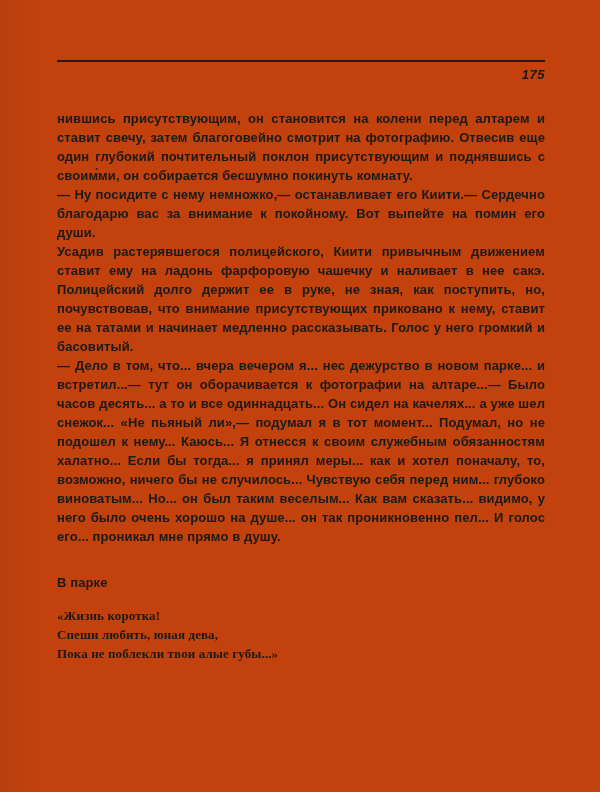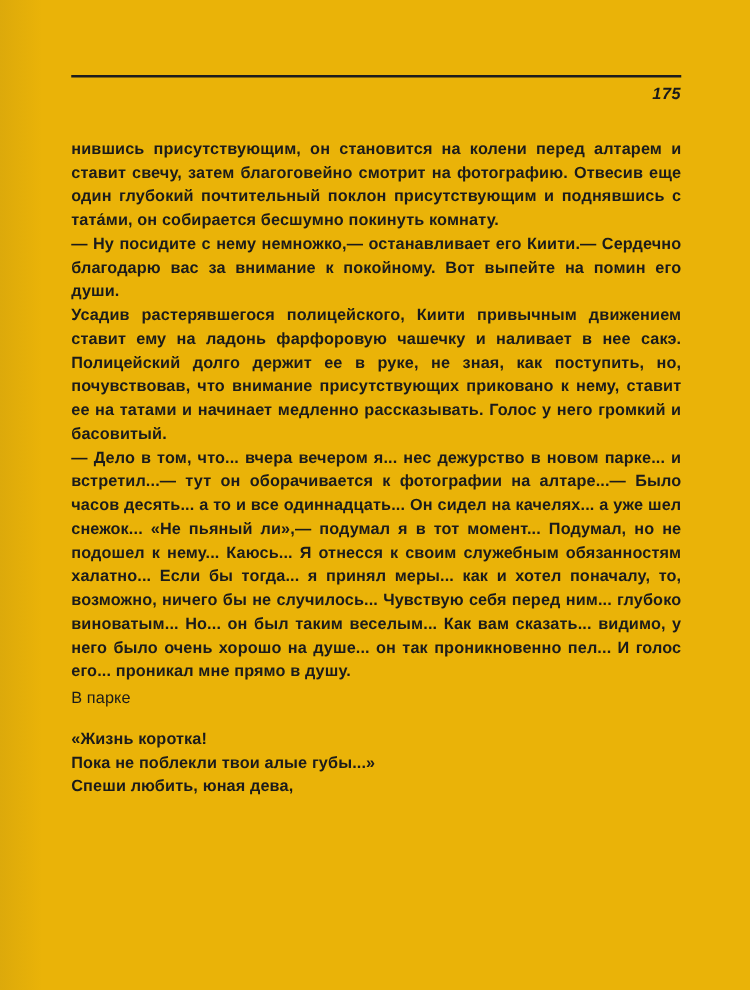--- a/index.html
+++ b/index.html
@@ -8,21 +8,21 @@
     margin: 0;
     padding: 0;
     width: 600px;
     height: 792px;
     background: #f9f8f4;
   }
   .page {
     position: relative;
     width: 600px;
     height: 792px;
-    background: #eab308;
+    background: #c2410c;
     overflow: hidden;
     font-family: "Liberation Sans", "DejaVu Sans", sans-serif;
     color: #1b1b1b;
   }
   
   .page::before {
     content: "";
     position: absolute;
     left: 0; top: 0; bottom: 0;
     width: 34px;
@@ -49,57 +49,58 @@
     font-size: 13px;
     line-height: 19px;
     font-weight: 700;
     letter-spacing: 0.1px;
   }
   .para {
     margin: 0;
     text-align: justify;
   }
   .heading {
-    margin: 2px 0 0 0;
+    margin: 27px 0 0 0;
     font-size: 13px;
     line-height: 19px;
-    font-weight: 400;
+    font-weight: 700;
   }
   .verse {
     margin-top: 14px;
+    font-family: Liberation Serif, serif;
   }
   .verse-line {
     margin: 0;
     text-align: left;
   }
 </style>
 </head>
 <body>
 
 <div class="page">
 
   <header class="page-header">
     <div class="rule"></div>
     <div class="page-number">175</div>
   </header>
 
   <main class="text-block">
 
-    <p class="para">нившись присутствующим, он становится на колени перед алтарем и ставит свечу, затем благоговейно смотрит на фотографию. Отвесив еще один глубокий почтительный поклон присутствующим и поднявшись с тата́ми, он собирается бесшумно покинуть комнату.</p>
+    <p class="para">нившись присутствующим, он становится на колени перед алтарем и ставит свечу, затем благоговейно смотрит на фотографию. Отвесив еще один глубокий почтительный поклон присутствующим и поднявшись с своим́ми, он собирается бесшумно покинуть комнату.</p>
 
     <p class="para">— Ну посидите с нему немножко,— останавливает его Киити.— Сердечно благодарю вас за внимание к покойному. Вот выпейте на помин его души.</p>
 
     <p class="para">Усадив растерявшегося полицейского, Киити привычным движением ставит ему на ладонь фарфоровую чашечку и наливает в нее сакэ. Полицейский долго держит ее в руке, не зная, как поступить, но, почувствовав, что внимание присутствующих приковано к нему, ставит ее на татами и начинает медленно рассказывать. Голос у него громкий и басовитый.</p>
 
     <p class="para">— Дело в том, что... вчера вечером я... нес дежурство в новом парке... и встретил...— тут он оборачивается к фотографии на алтаре...— Было часов десять... а то и все одиннадцать... Он сидел на качелях... а уже шел снежок... «Не пьяный ли»,— подумал я в тот момент... Подумал, но не подошел к нему... Каюсь... Я отнесся к своим служебным обязанностям халатно... Если бы тогда... я принял меры... как и хотел поначалу, то, возможно, ничего бы не случилось... Чувствую себя перед ним... глубоко виноватым... Но... он был таким веселым... Как вам сказать... видимо, у него было очень хорошо на душе... он так проникновенно пел... И голос его... проникал мне прямо в душу.</p>
 
     <h2 class="heading">В парке</h2>
 
 
     <div class="verse">
       <p class="verse-line">«Жизнь коротка!</p>
+      <p class="verse-line">Спеши любить, юная дева,</p>
       <p class="verse-line">Пока не поблекли твои алые губы...»</p>
-      <p class="verse-line">Спеши любить, юная дева,</p>
     </div>
 
   </main>
 
 </div>
 
 </body></html>

